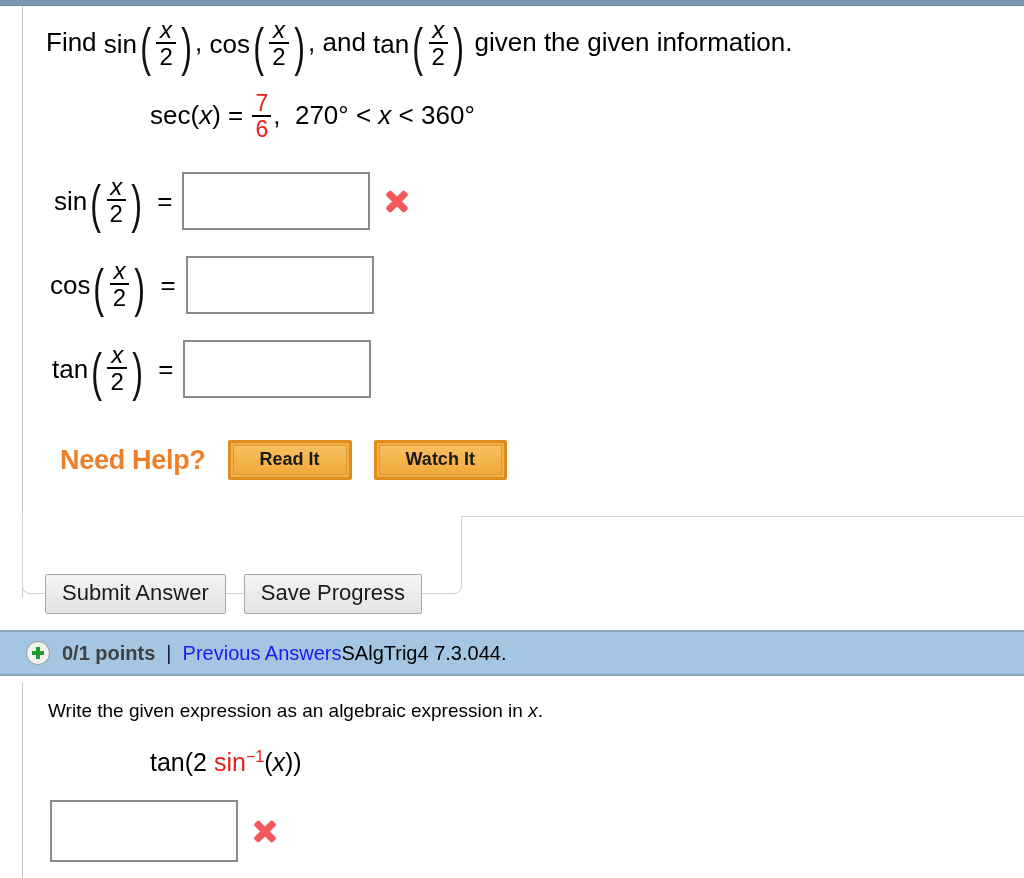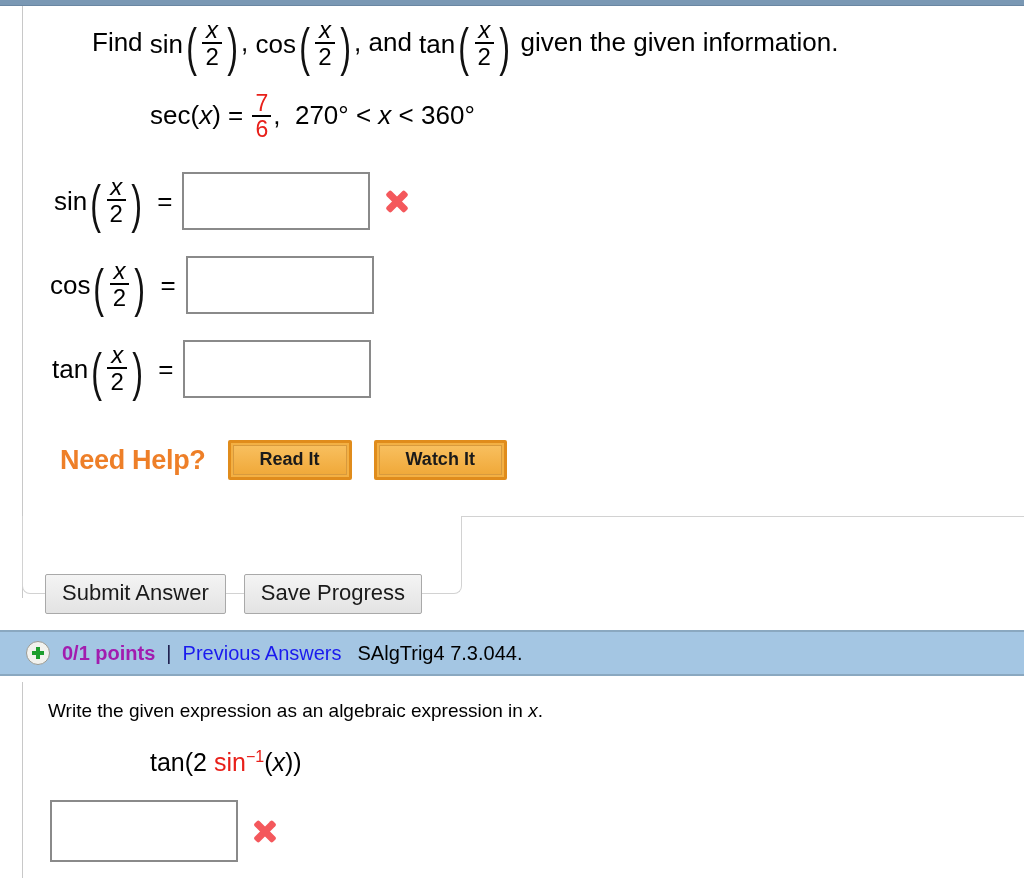--- a/index.html
+++ b/index.html
@@ -66,21 +66,20 @@
     color: #111;
   }
 
   .fn-group { display: inline-flex; align-items: center; vertical-align: middle; }
 
   
   .prompt-1 {
     position: absolute;
     left: 46px; top: 18px;
     font-size: 26px;
-    margin-left: 46px;
   }
   .given-1 {
     position: absolute;
     left: 150px; top: 92px;
     font-size: 26px;
   }
   .given-1 .frac .num, .given-1 .frac .den { font-size: 23px; }
 
   
   .ans-row {
@@ -218,35 +217,34 @@
     background: #1d9e2e;
     left: 50%; top: 50%;
   }
   .plus-icon::before { width: 12px; height: 4px; margin-left: -6px; margin-top: -2px; }
   .plus-icon::after  { width: 4px; height: 12px; margin-left: -2px; margin-top: -6px; }
 
   .points-text {
     margin-left: 12px;
     font-size: 20px;
     font-weight: bold;
-    color: #a21caf;
+    color: #404040;
   }
   .points-sep {
     margin: 0 11px;
     font-size: 20px;
     color: #1a1a4a;
   }
   .prev-answers {
     font-size: 20px;
     color: #1a1aee;
     text-decoration: none;
     cursor: pointer;
   }
   .problem-id {
-    margin-left: 16px;
     font-size: 20px;
     color: #000;
   }
 
   
   .prompt-2 {
     position: absolute;
     left: 48px; top: 700px;
     font-size: 19px;
   }

